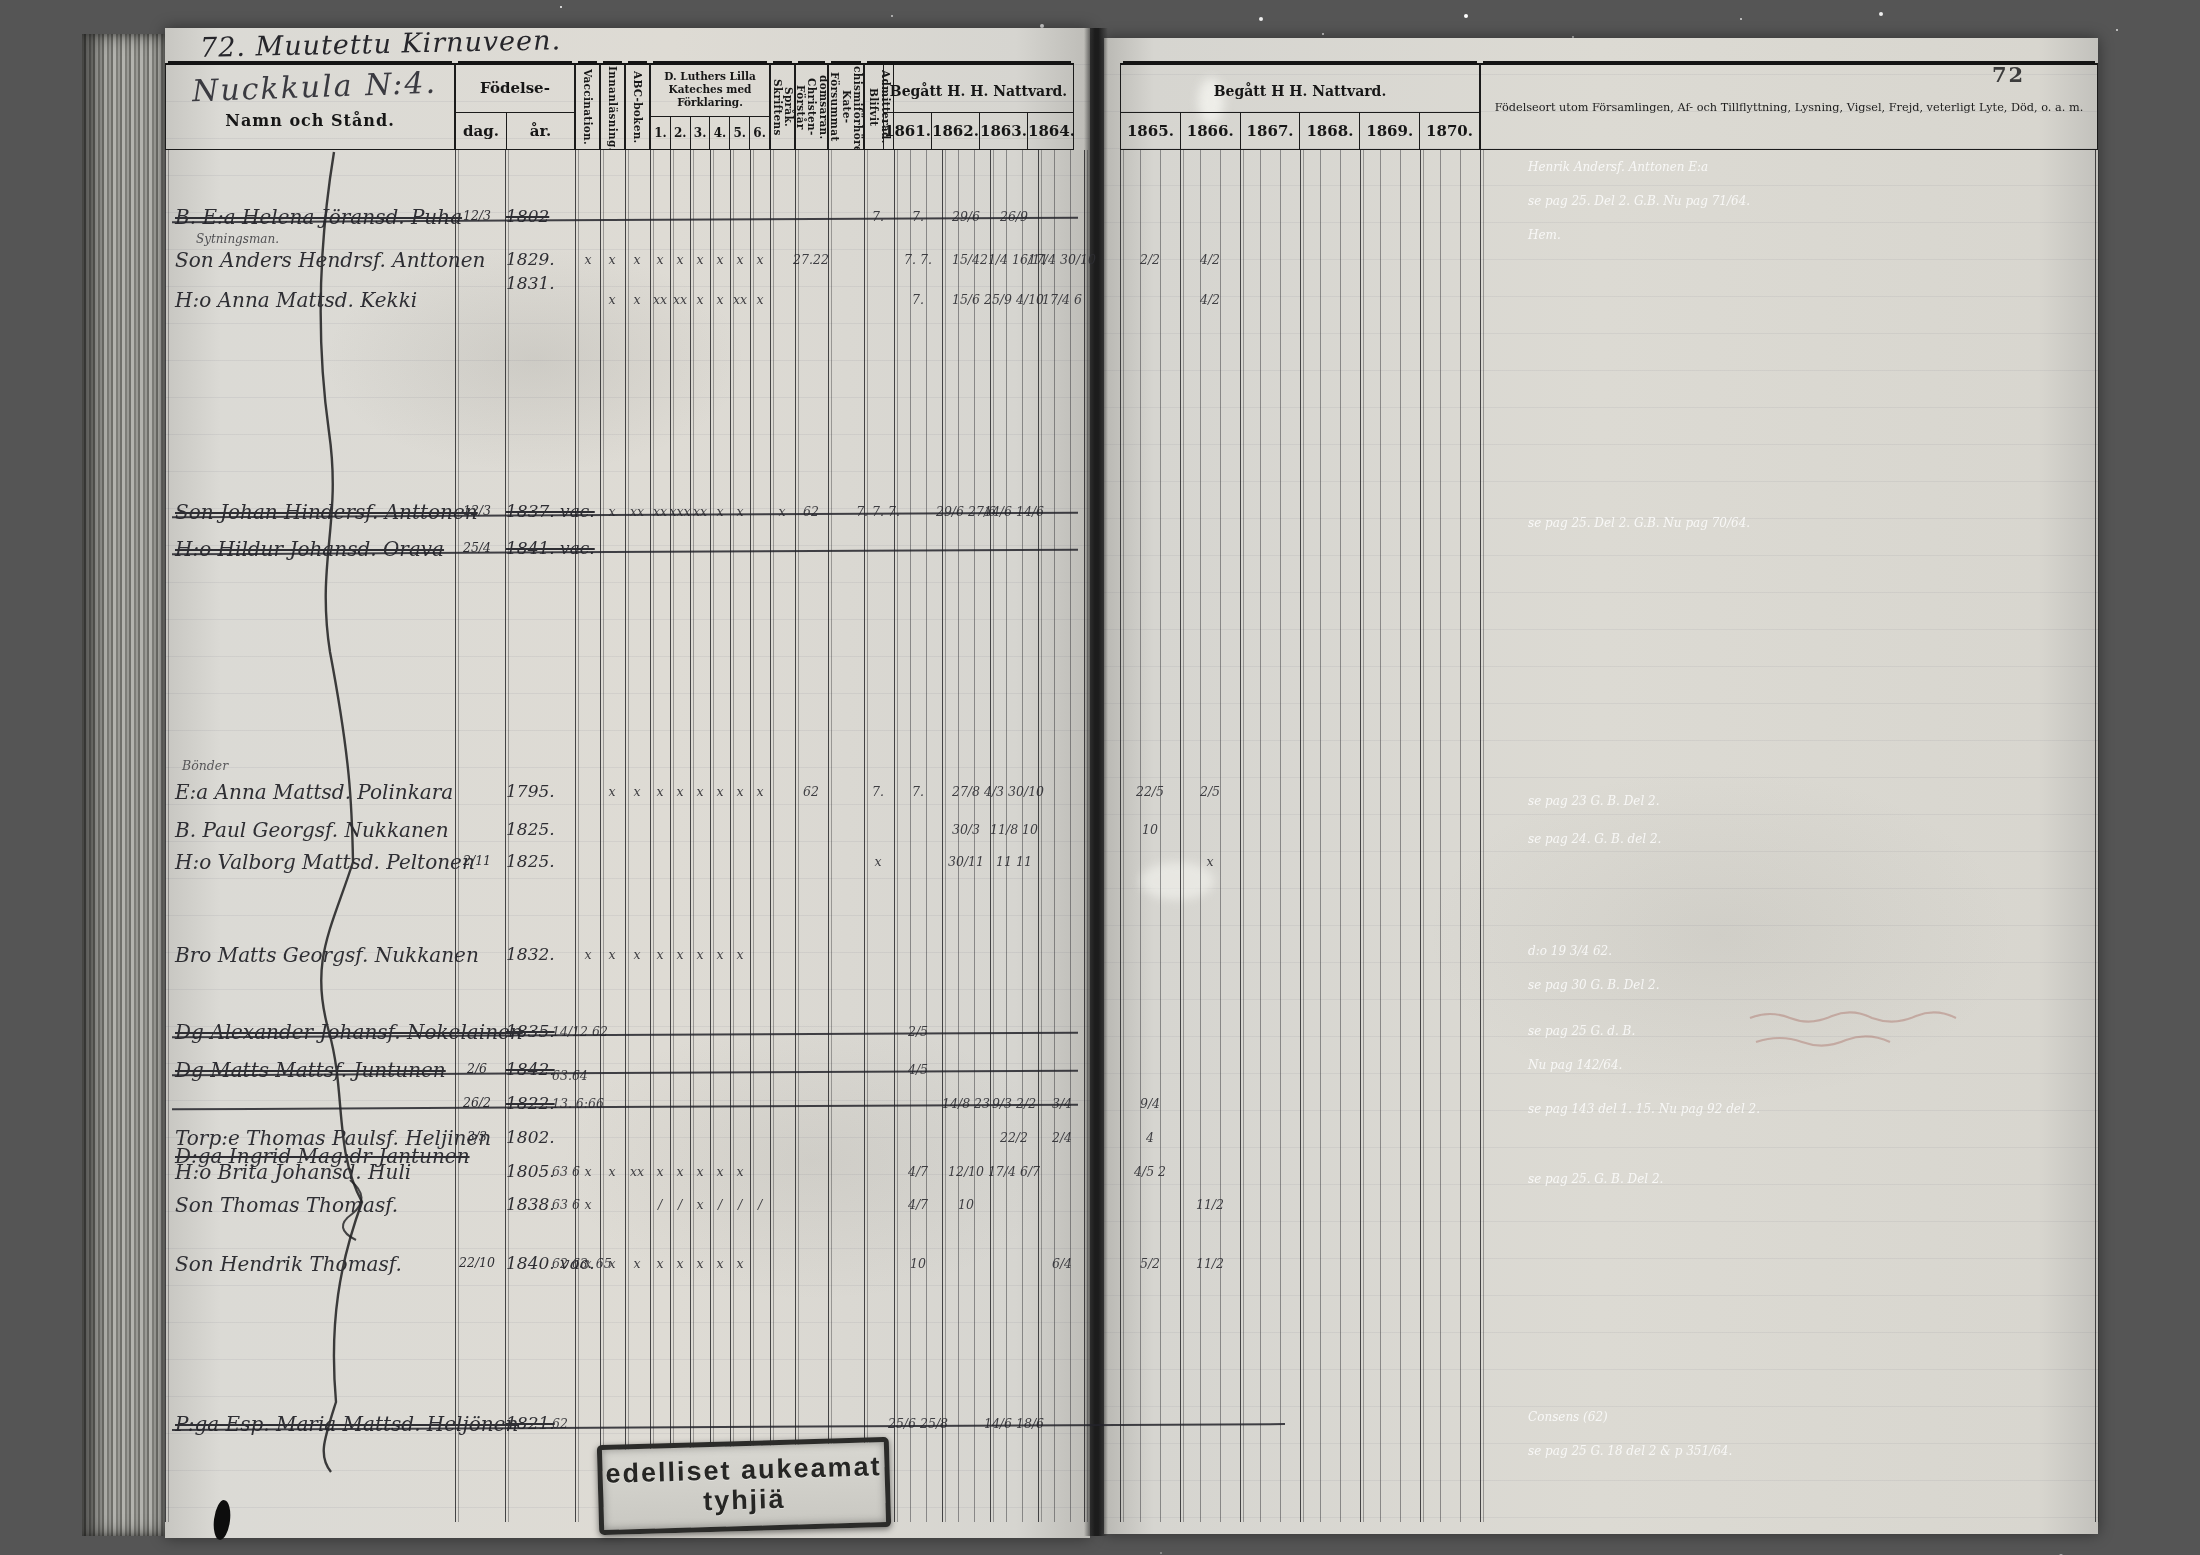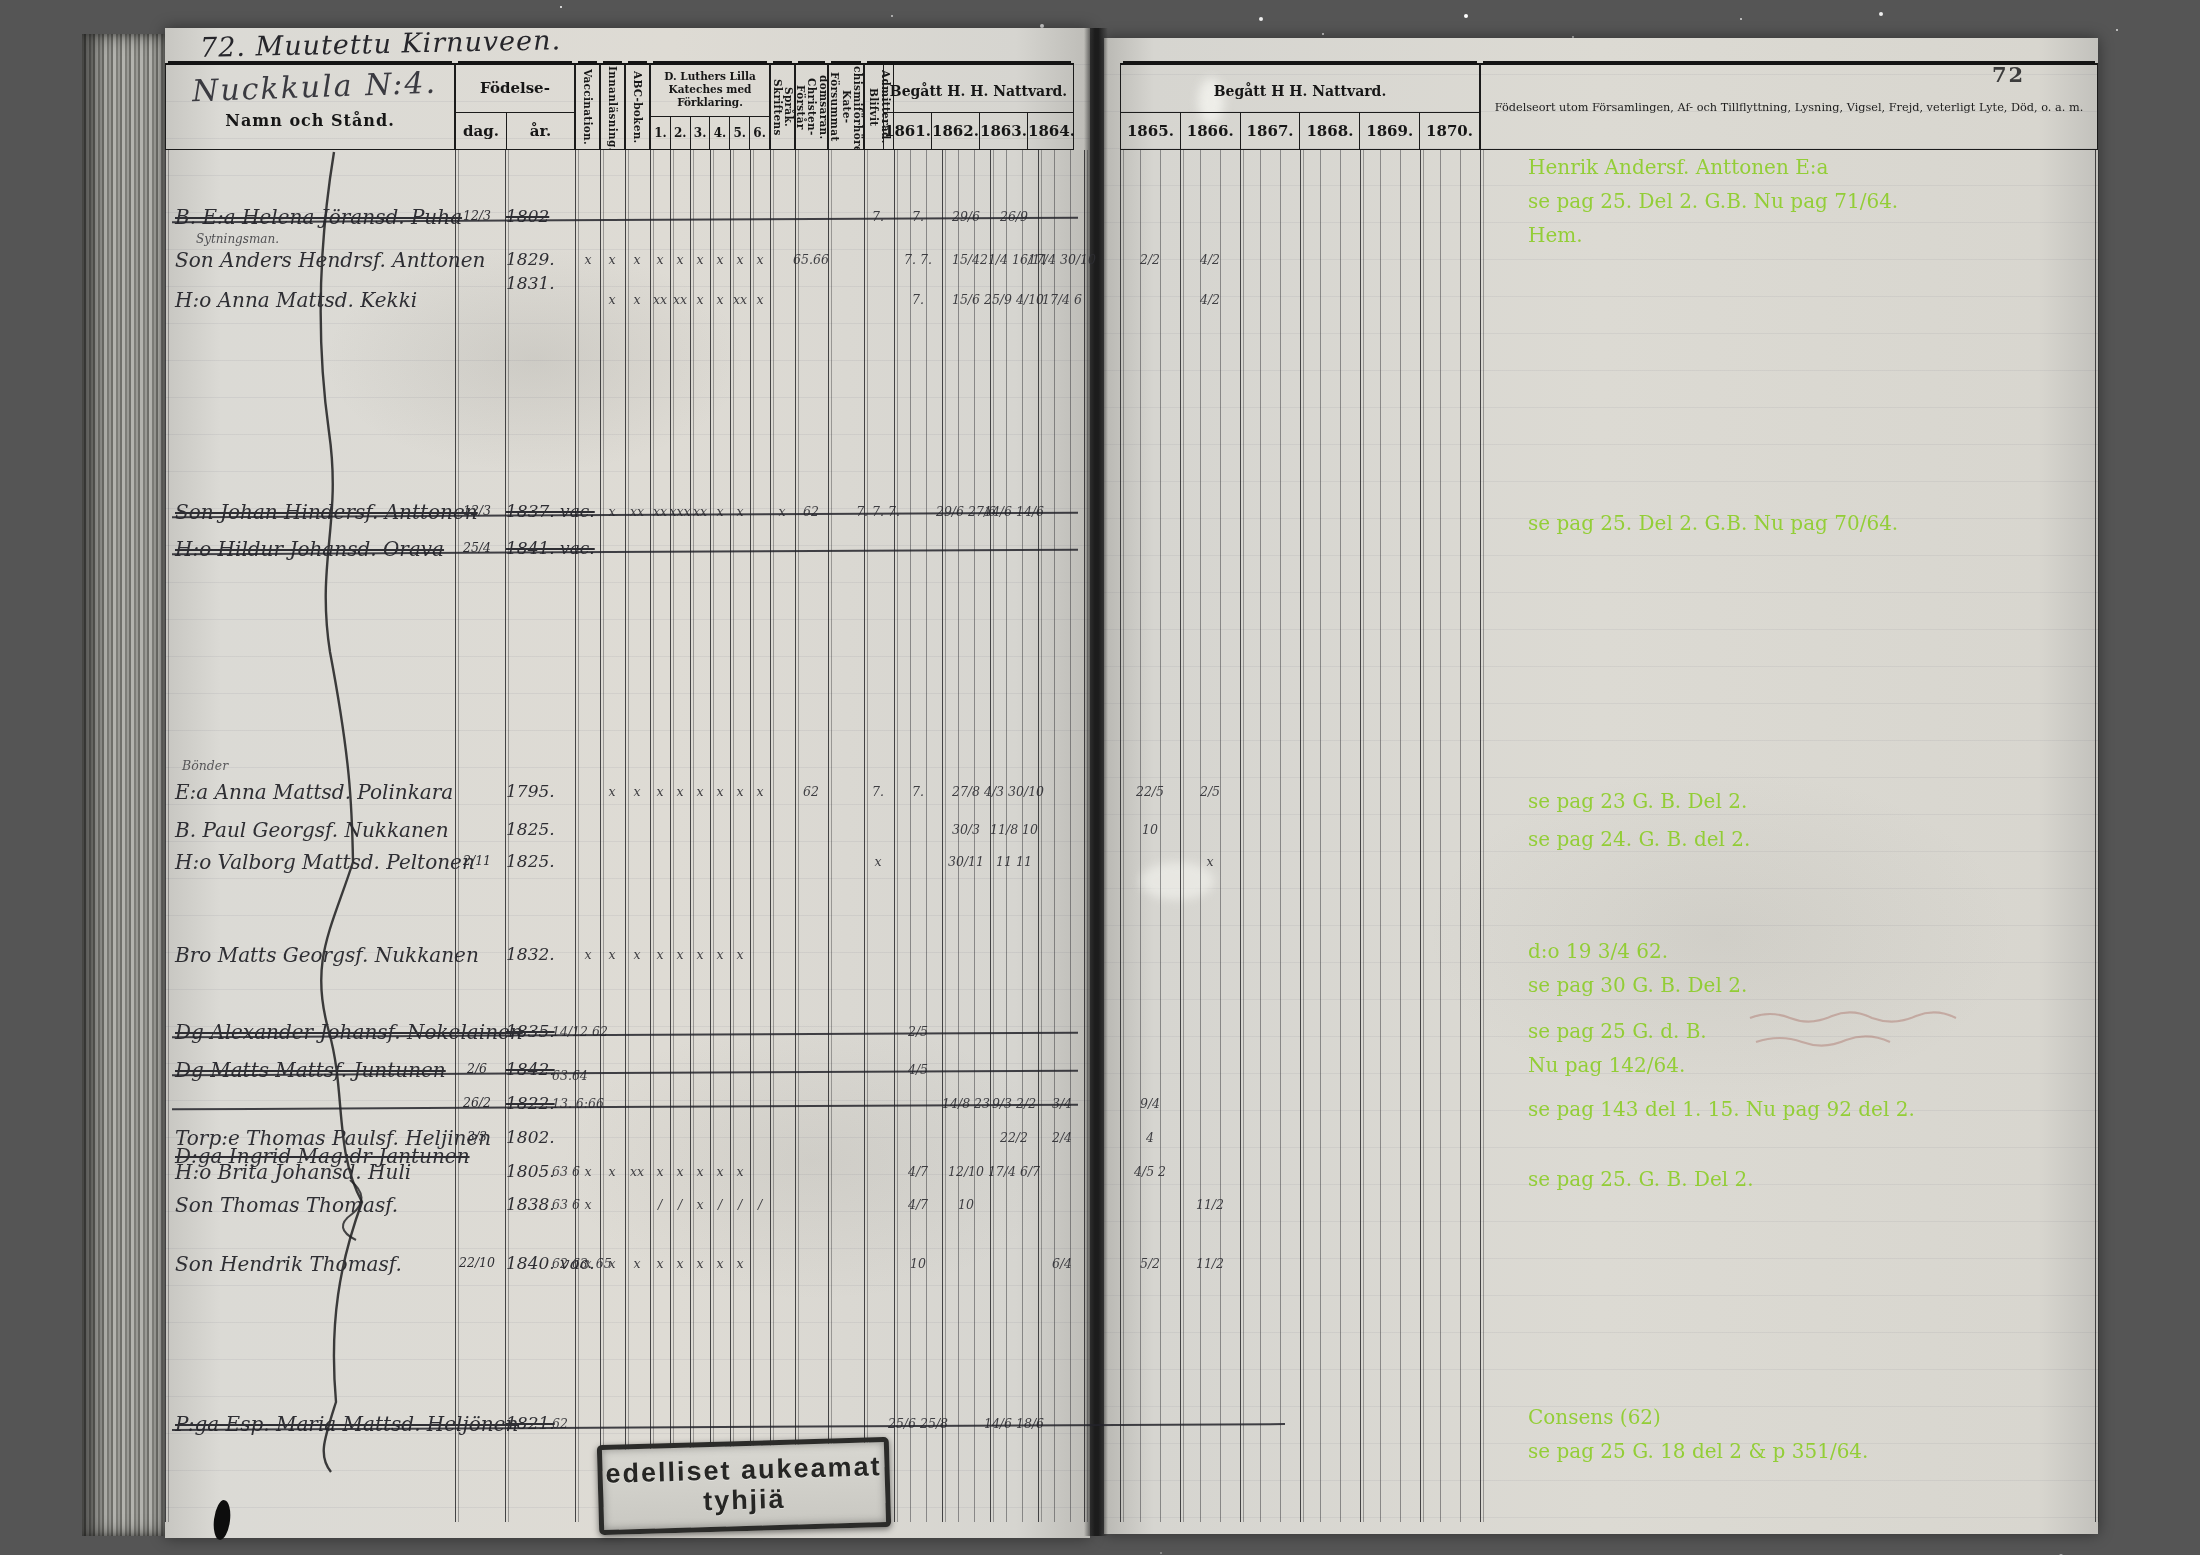--- a/index.html
+++ b/index.html
@@ -70,21 +70,21 @@
   .struckname{text-decoration:line-through;text-decoration-thickness:1.5px;}
   .subnote{font-size:12px;opacity:.8;}
   .daymark{font-size:12.5px;transform:translateX(-50%);}
   .yearmark{font-size:17px;}
   .mark{font-size:12.5px;opacity:.9;}
   .markc{transform:translateX(-50%);}
   .seclabel{font-size:12.5px;opacity:.75;}
   .strikebar{position:absolute;height:2px;background:#23232a;opacity:.85;transform:rotate(-.3deg);z-index:4;}
   .vl{position:absolute;top:150px;height:1372px;width:1px;z-index:2;}
   .remark{position:absolute;z-index:4;}
-  .remark div{font-size:20px;line-height:34px;color:#84cc16;opacity:.82;white-space:nowrap;}
+  .remark div{font-style:italic;font-size:12px;line-height:34px;color:#ffffff;opacity:.82;white-space:nowrap;}
 
   .stamp{position:absolute;left:598px;top:1441px;width:292px;height:90px;z-index:6;
     background:linear-gradient(180deg,#d8d7d1,#c9c8c2);border:5px solid #2b2b29;border-radius:5px;
     transform:rotate(-1.6deg);box-sizing:border-box;display:flex;flex-direction:column;
     align-items:center;justify-content:center;box-shadow:inset 0 0 8px rgba(0,0,0,.35),0 2px 6px rgba(0,0,0,.5);}
   .stamp div{font-family:"Liberation Sans","DejaVu Sans",sans-serif;font-weight:bold;font-size:27px;
     color:#262624;letter-spacing:2px;line-height:1.1;text-shadow:0 1px 0 rgba(255,255,255,.35);}
   .blob{position:absolute;left:214px;top:1500px;width:16px;height:40px;background:#0d0d0d;
     border-radius:50%;transform:rotate(7deg);z-index:6;}
   svg.curve{position:absolute;left:0;top:0;z-index:3;pointer-events:none;}
@@ -282,21 +282,21 @@
       <div class="hw yearmark" style="left: 506px; top: 249px;">1829.</div>
       <div class="hw mark markc" style="left: 588px; top: 252px;">x</div>
       <div class="hw mark markc" style="left: 612px; top: 252px;">x</div>
       <div class="hw mark markc" style="left: 637px; top: 252px;">x</div>
       <div class="hw mark markc" style="left: 660px; top: 252px;">x</div>
       <div class="hw mark markc" style="left: 680px; top: 252px;">x</div>
       <div class="hw mark markc" style="left: 700px; top: 252px;">x</div>
       <div class="hw mark markc" style="left: 720px; top: 252px;">x</div>
       <div class="hw mark markc" style="left: 740px; top: 252px;">x</div>
       <div class="hw mark markc" style="left: 760px; top: 252px;">x</div>
-      <div class="hw mark markc" style="left: 811px; top: 252px;">65.66</div>
+      <div class="hw mark markc" style="left: 811px; top: 252px;">27.22</div>
       <div class="hw mark markc" style="left: 918px; top: 252px;">7. 7.</div>
       <div class="hw mark markc" style="left: 966px; top: 252px;">15/4</div>
       <div class="hw mark markc" style="left: 1014px; top: 252px;">21/4 16/11</div>
       <div class="hw mark markc" style="left: 1062px; top: 252px;">17/4 30/10</div>
       <div class="hw mark markc" style="left: 1150px; top: 252px;">2/2</div>
       <div class="hw mark markc" style="left: 1210px; top: 252px;">4/2</div>
       <div class="hw rowname" style="left: 175px; top: 288px;">H:o Anna Mattsd. Kekki</div>
       <div class="hw yearmark" style="left: 506px; top: 273px;">1831.</div>
       <div class="hw mark markc" style="left: 612px; top: 292px;">x</div>
       <div class="hw mark markc" style="left: 637px; top: 292px;">x</div>

